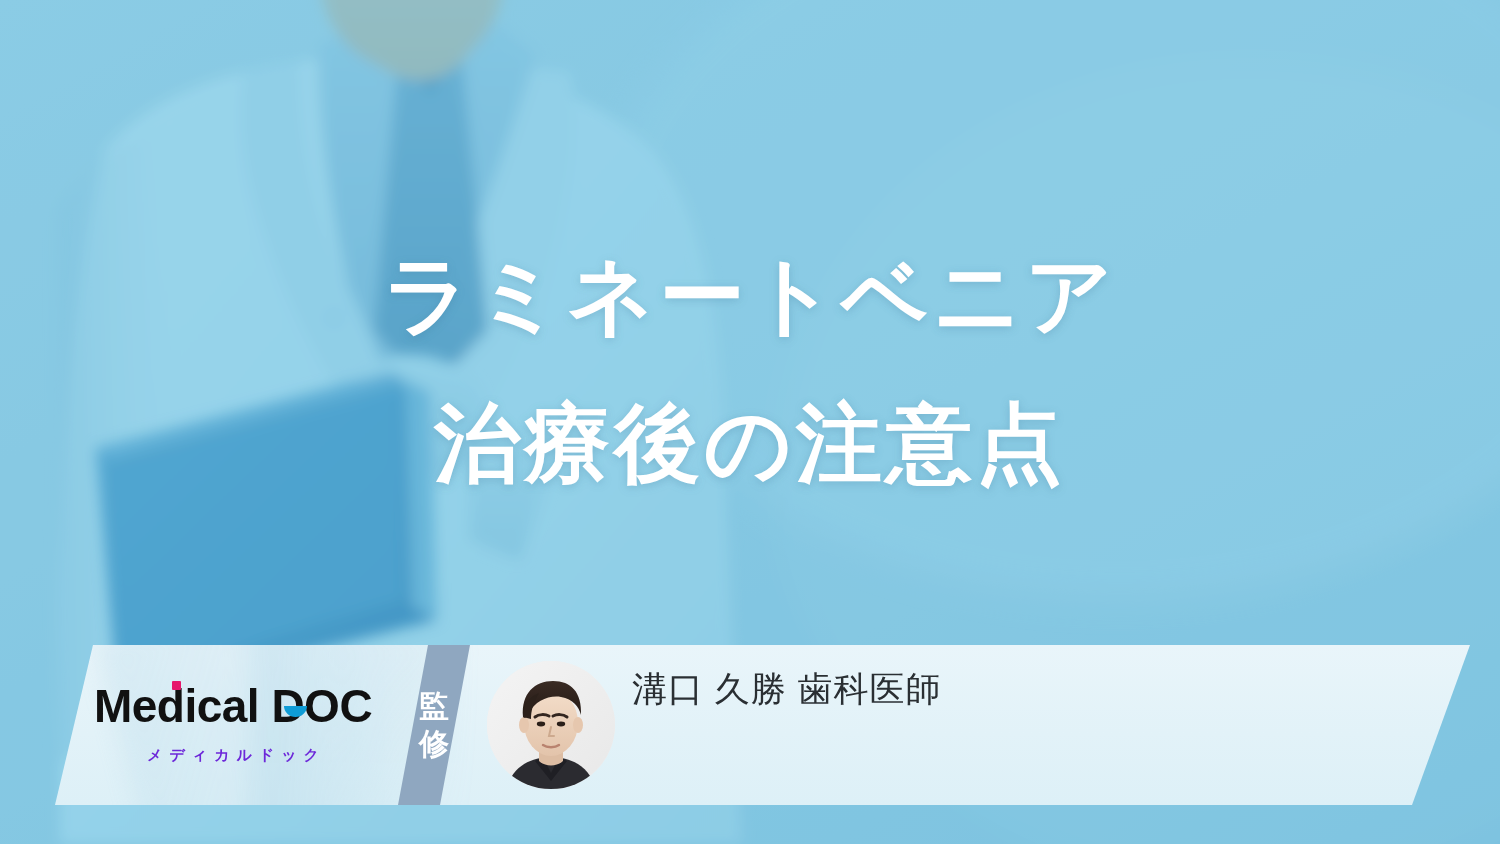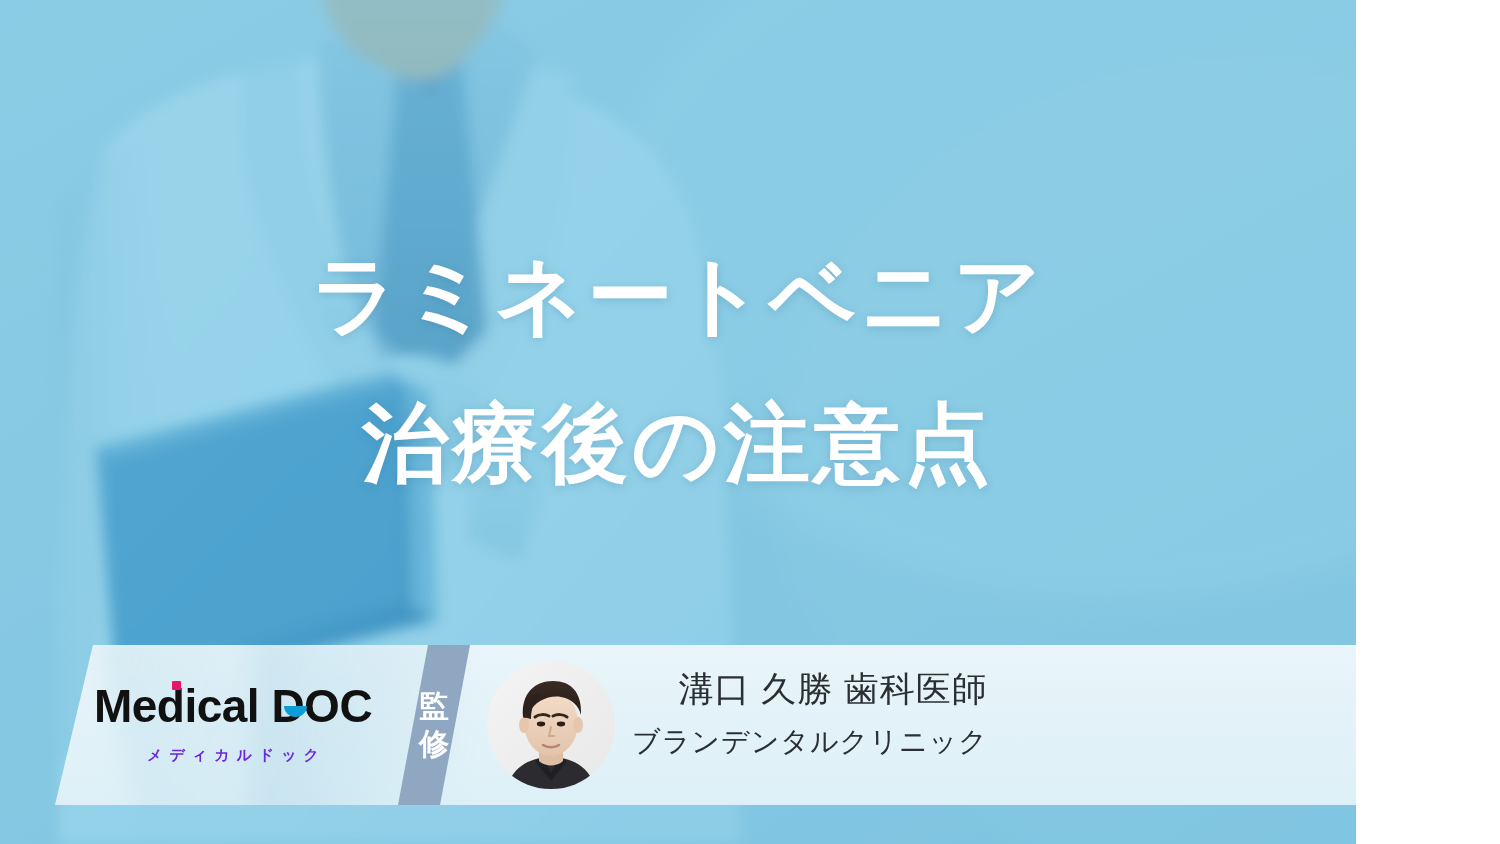--- a/index.html
+++ b/index.html
@@ -7,21 +7,21 @@
     padding: 0;
     background: #ffffff;
   }
   body {
     font-family: "Liberation Sans", "DejaVu Sans", sans-serif;
   }
 
   
   #thumbnail {
     position: relative;
-    width: 1356px;
+    width: 1500px;
     height: 844px;
     overflow: hidden;
     background: #72C4E0;
   }
 
   
   .bg-photo {
     position: absolute;
     inset: 0;
     overflow: hidden;
@@ -407,17 +407,16 @@
         <ellipse cx="74" cy="63" rx="4.2" ry="2.4" fill="#2a1f19"></ellipse>
 
         <path d="M64 66 L 62 75 L 67 75" stroke="#cda98e" stroke-width="2" fill="none" stroke-linecap="round"></path>
 
         <path d="M56 84 C 60 87, 68 87, 72 84" stroke="#b9836f" stroke-width="2.4" fill="none" stroke-linecap="round"></path>
       </svg>
     </div>
 
     <div class="doc-text">
       <div class="doc-name">溝口 久勝 歯科医師</div>
-      <div class="doc-clinic">ブランデンタルクリニック</div>
     </div>
   </div>
 
 </div>
 
 </body></html>

